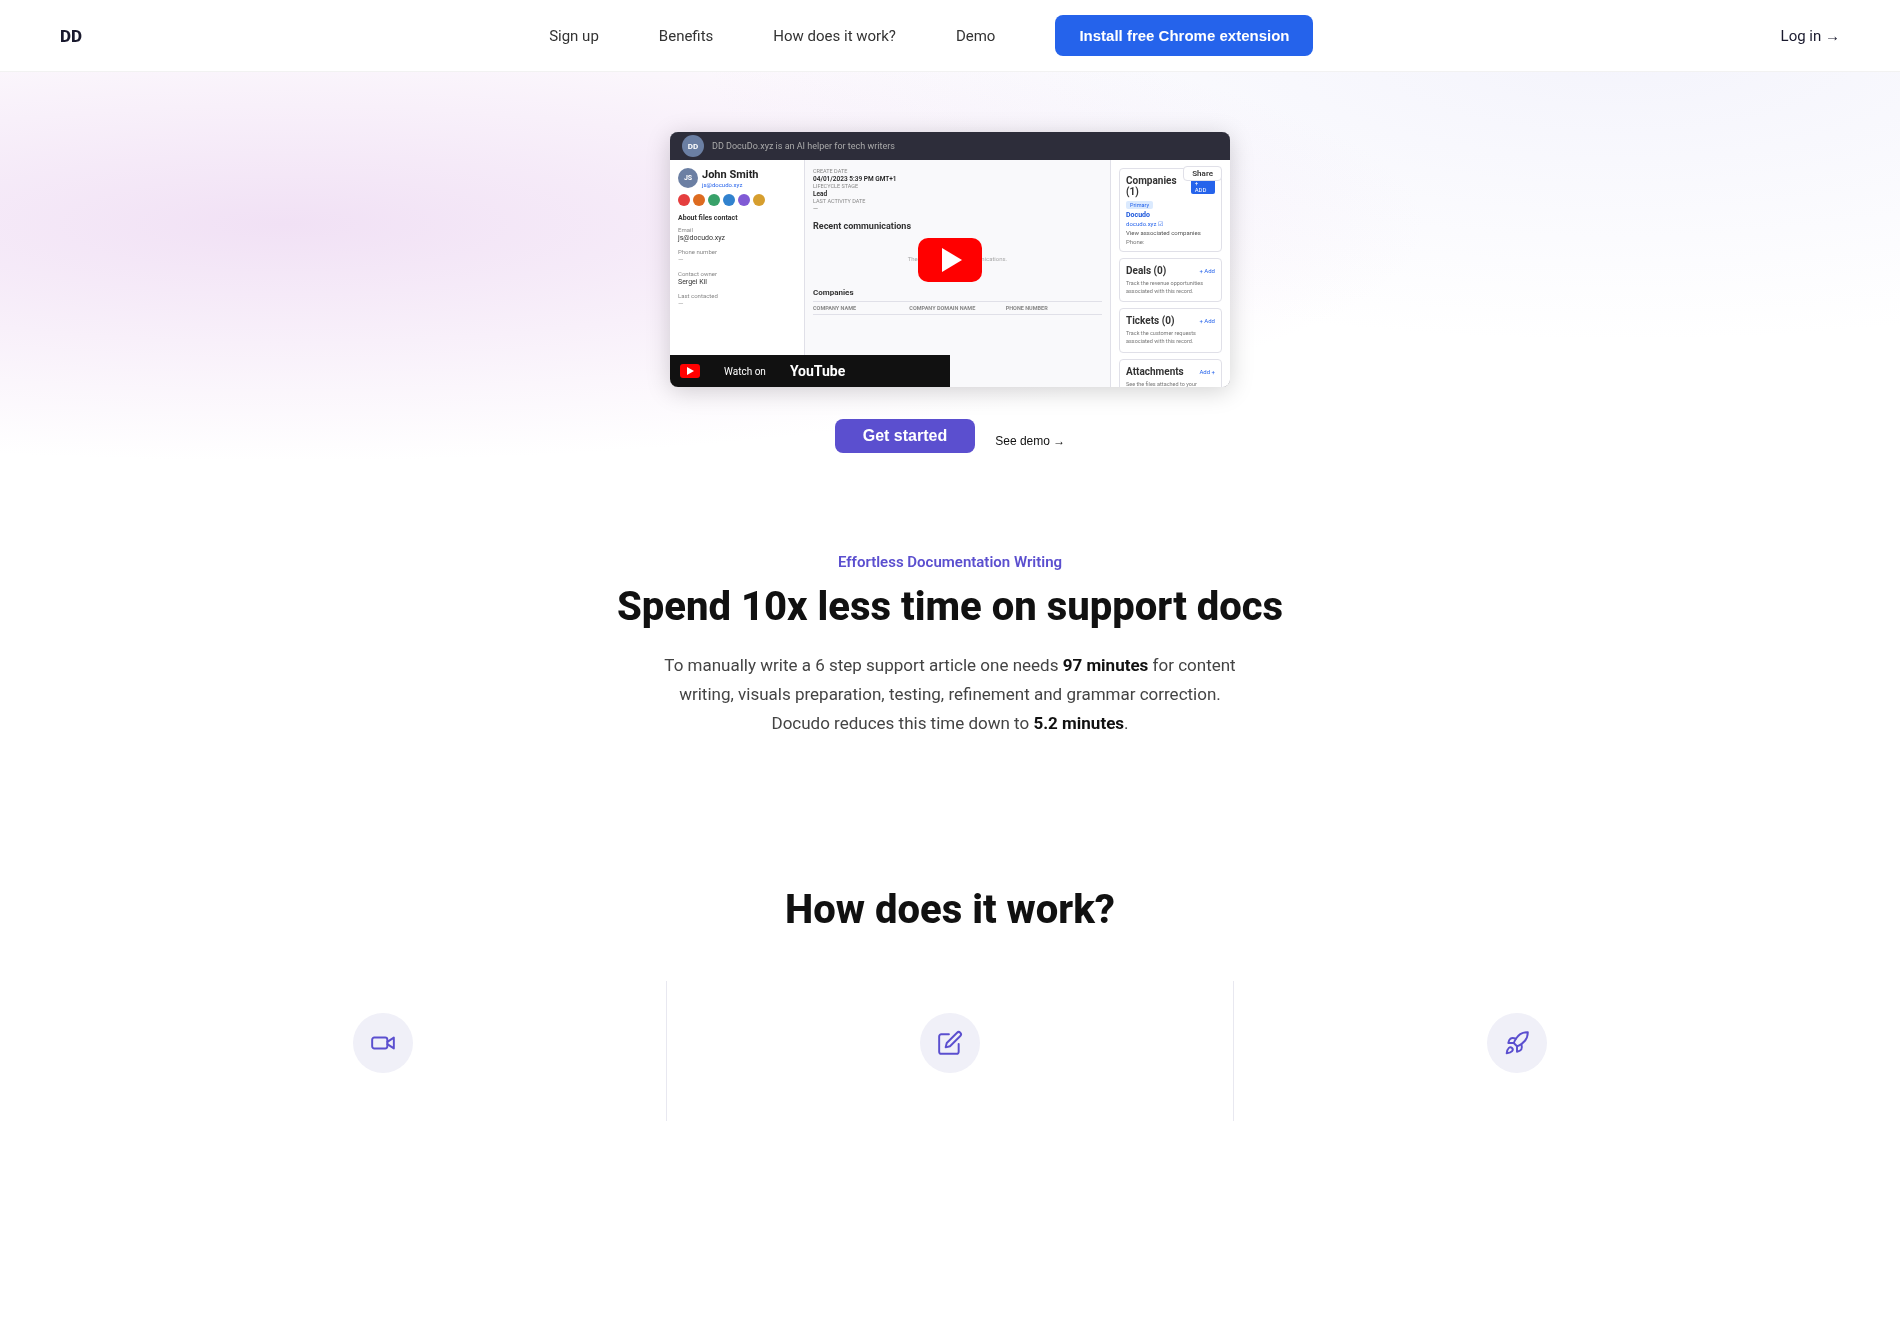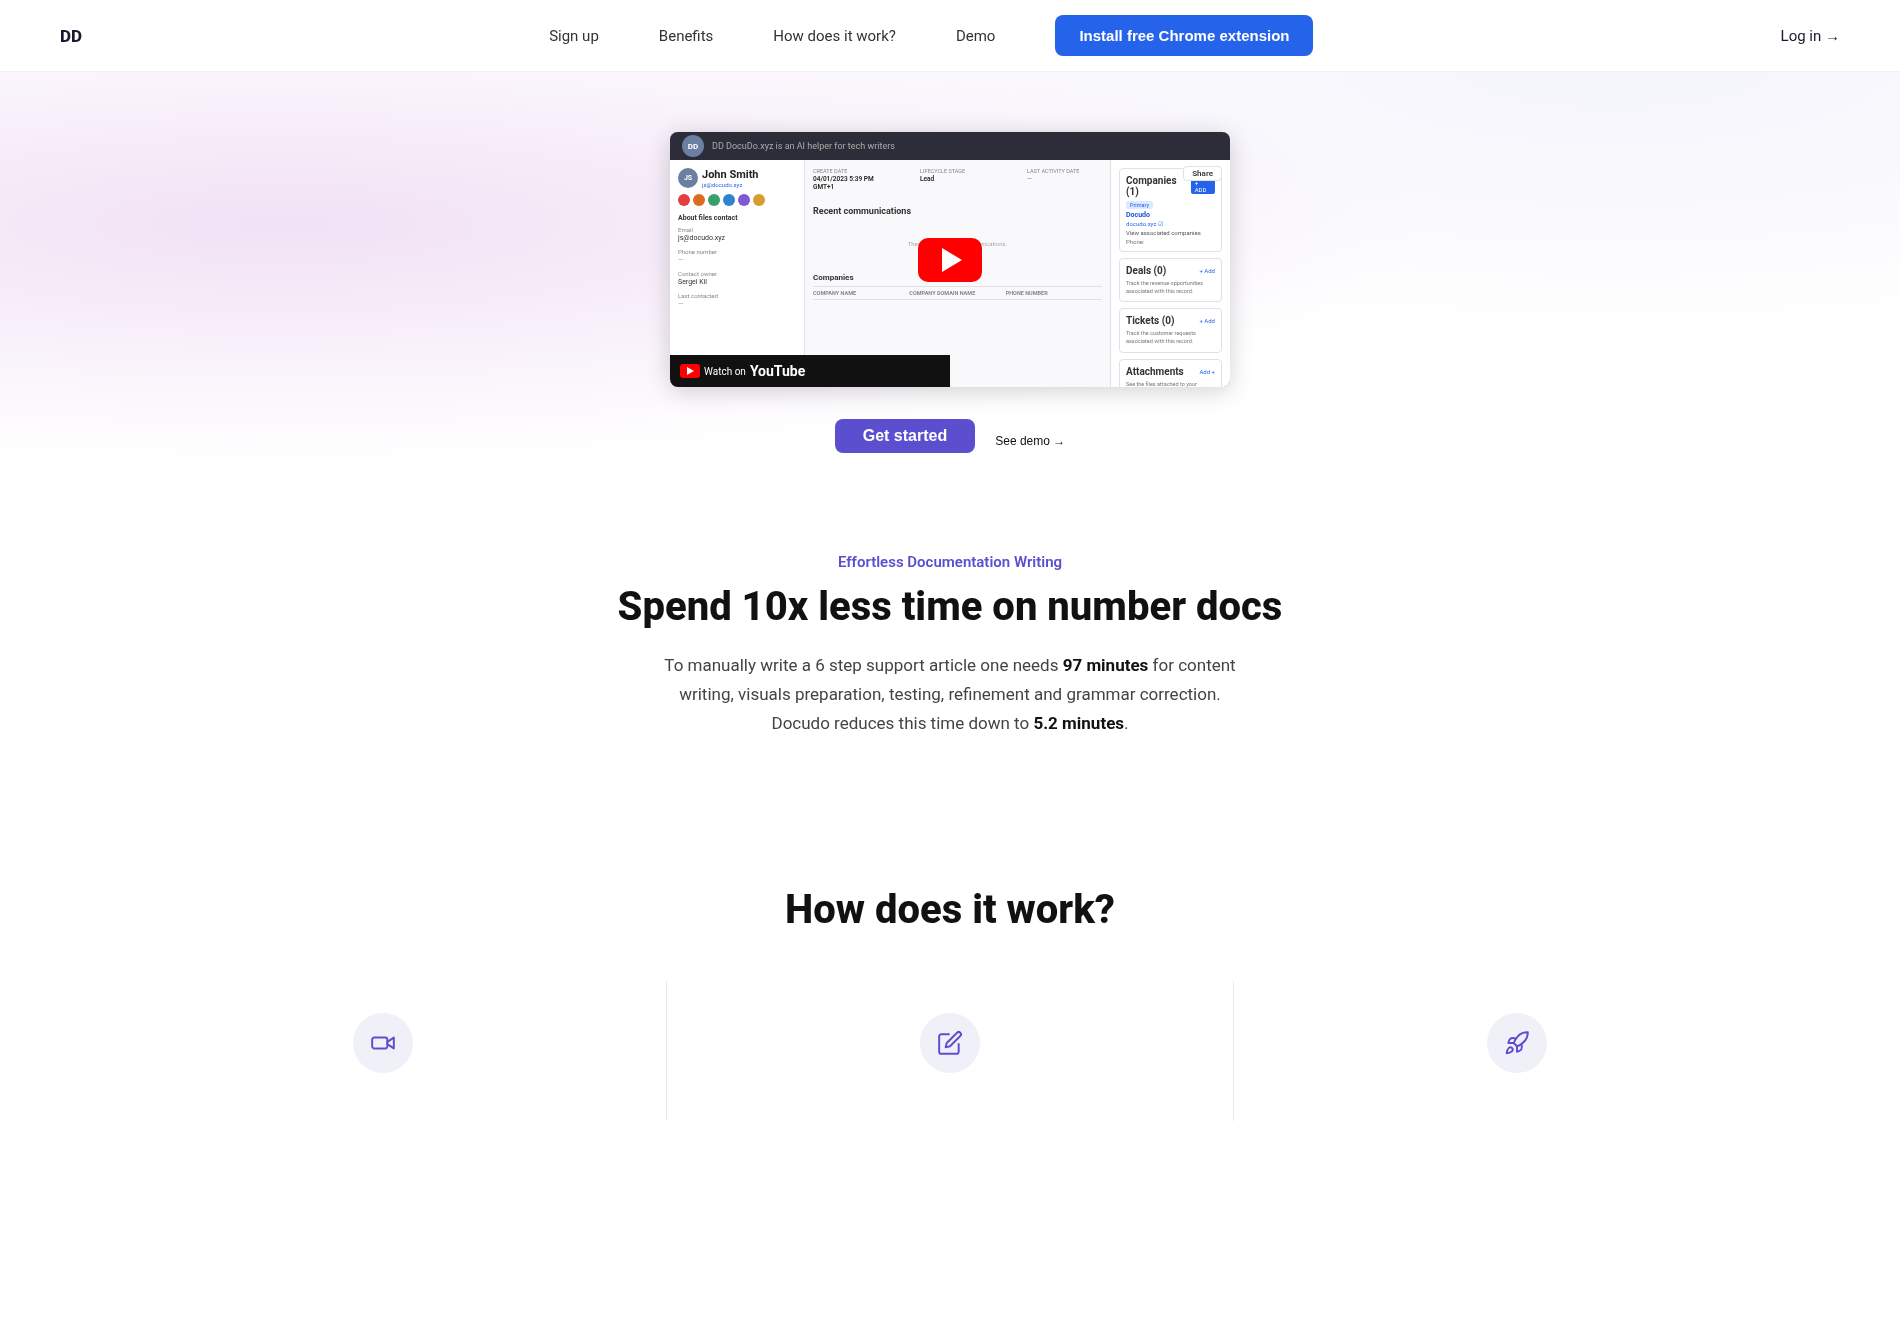--- a/index.html
+++ b/index.html
@@ -215,22 +215,23 @@
     .screenshot-add-btn {
       background: #2563eb;
       color: #fff;
       border-radius: 2px;
       font-size: 6px;
       padding: 1px 4px;
     }
 
     .screenshot-meta-row {
       display: flex;
-      gap: 32px;
-      margin-bottom: 15px;
+      gap: 0;
+      margin-bottom: 8px;
+      flex-direction: column;
     }
 
     .screenshot-meta-col {
       flex: 1;
     }
 
     .screenshot-meta-label {
       color: #888;
       font-size: 5.5px;
       margin-bottom: 1px;
@@ -272,21 +273,21 @@
     .youtube-bar {
       position: absolute;
       bottom: 0;
       left: 0;
       width: 50%;
       height: 32px;
       background: #111;
       display: flex;
       align-items: center;
       padding: 1px 10px;
-      gap: 4px;
+      gap: 24px;
     }
 
     .youtube-logo-icon {
       width: 20px;
       height: 14px;
       background: #ff0000;
       border-radius: 3px;
       display: flex;
       align-items: center;
       justify-content: center;
@@ -591,21 +592,21 @@
   </div>
 
   <div class="hero-cta-row">
     <button class="btn-primary">Get started</button>
     <button class="btn-demo">See demo →</button>
   </div>
 </section>
 
 <section class="section">
   <div class="section-eyebrow">Effortless Documentation Writing</div>
-  <h2 class="section-title">Spend 10x less time on number docs</h2>
+  <h2 class="section-title">Spend 10x less time on support docs</h2>
   <p class="section-desc">
     <span>To manually write a 6 step support article one needs </span><strong>97 minutes</strong><span> for content writing, visuals preparation, testing, refinement and grammar correction. Docudo reduces this time down to </span><strong>5.2 minutes</strong><span>.</span>
   </p>
 </section>
 
 <section class="how-section">
   <h2 class="how-title">How does it work?</h2>
 
   <div class="how-cards">
 

